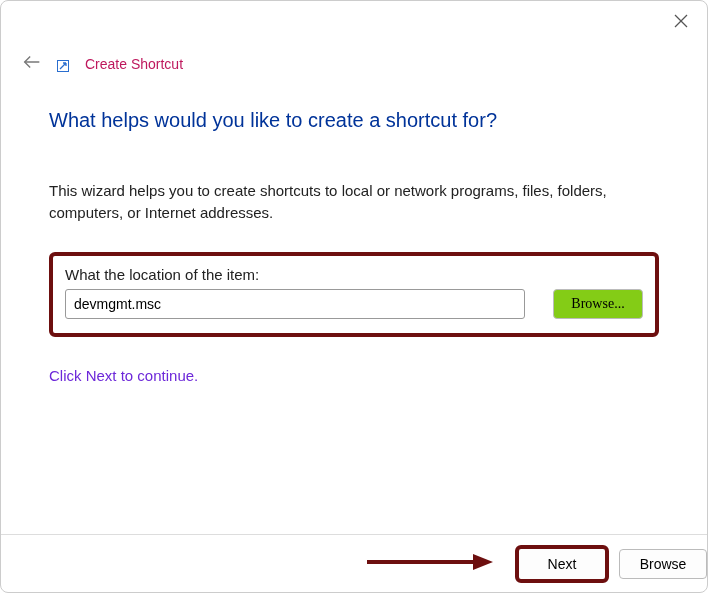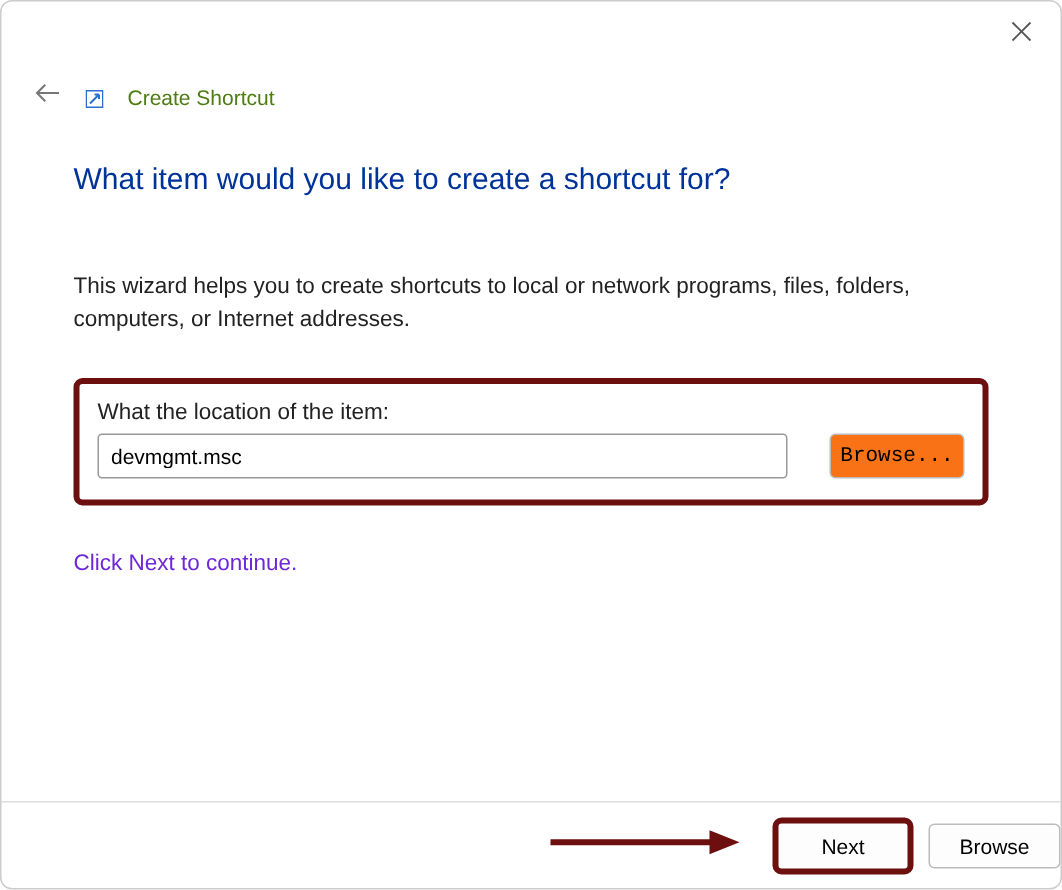--- a/index.html
+++ b/index.html
@@ -34,21 +34,21 @@
     .shortcut-icon {
       width: 12px;
       height: 12px;
       display: inline-block;
       position: relative;
       margin-left: 4px;
     }
     .shortcut-icon svg { width: 12px; height: 12px; }
     .header-title {
       font-size: 14px;
-      color: #4d7c0f;
+      color: #be185d;
       margin-left: 6px;
     }
     .content {
       position: absolute;
       top: 108px;
       left: 48px;
       right: 48px;
     }
     .question {
       color: #003399;
@@ -84,24 +84,24 @@
       border-radius: 3px;
       padding: 0 8px;
       font-size: 14px;
       font-family: inherit;
     }
     .browse-btn {
       width: 90px;
       height: 30px;
       border: 1px solid #bbb;
       border-radius: 4px;
-      background: #f97316;
+      background: #84cc16;
       font-size: 14px;
       cursor: pointer;
-      font-family: Liberation Mono, monospace;
+      font-family: Liberation Serif, serif;
       margin-left: 28px;
     }
     .continue-text {
       font-size: 15px;
       color: #6d28d9;
     }
     .footer {
       position: absolute;
       bottom: 0;
       left: 0;
@@ -159,21 +159,21 @@
   <span class="shortcut-icon">
     <svg viewBox="0 0 12 12">
         <rect x="0.5" y="0.5" width="11" height="11" fill="none" stroke="#2a6ecf" stroke-width="1"></rect>
         <path d="M3 9 L9 3 M9 3 L6 3 M9 3 L9 6" fill="none" stroke="#2a6ecf" stroke-width="1.3"></path>
       </svg>
   </span>
   <span class="header-title">Create Shortcut</span>
 </div>
 
 <div class="content">
-  <h1 class="question">What item would you like to create a shortcut for?</h1>
+  <h1 class="question">What helps would you like to create a shortcut for?</h1>
   <p class="description">This wizard helps you to create shortcuts to local or network programs, files, folders, computers, or Internet addresses.</p>
 
   <div class="location-group">
     <div class="location-label">What the location of the item:</div>
     <div class="location-row">
       <input class="location-input" type="text" value="devmgmt.msc" style="">
       <button class="browse-btn">Browse...</button>
     </div>
   </div>
 

